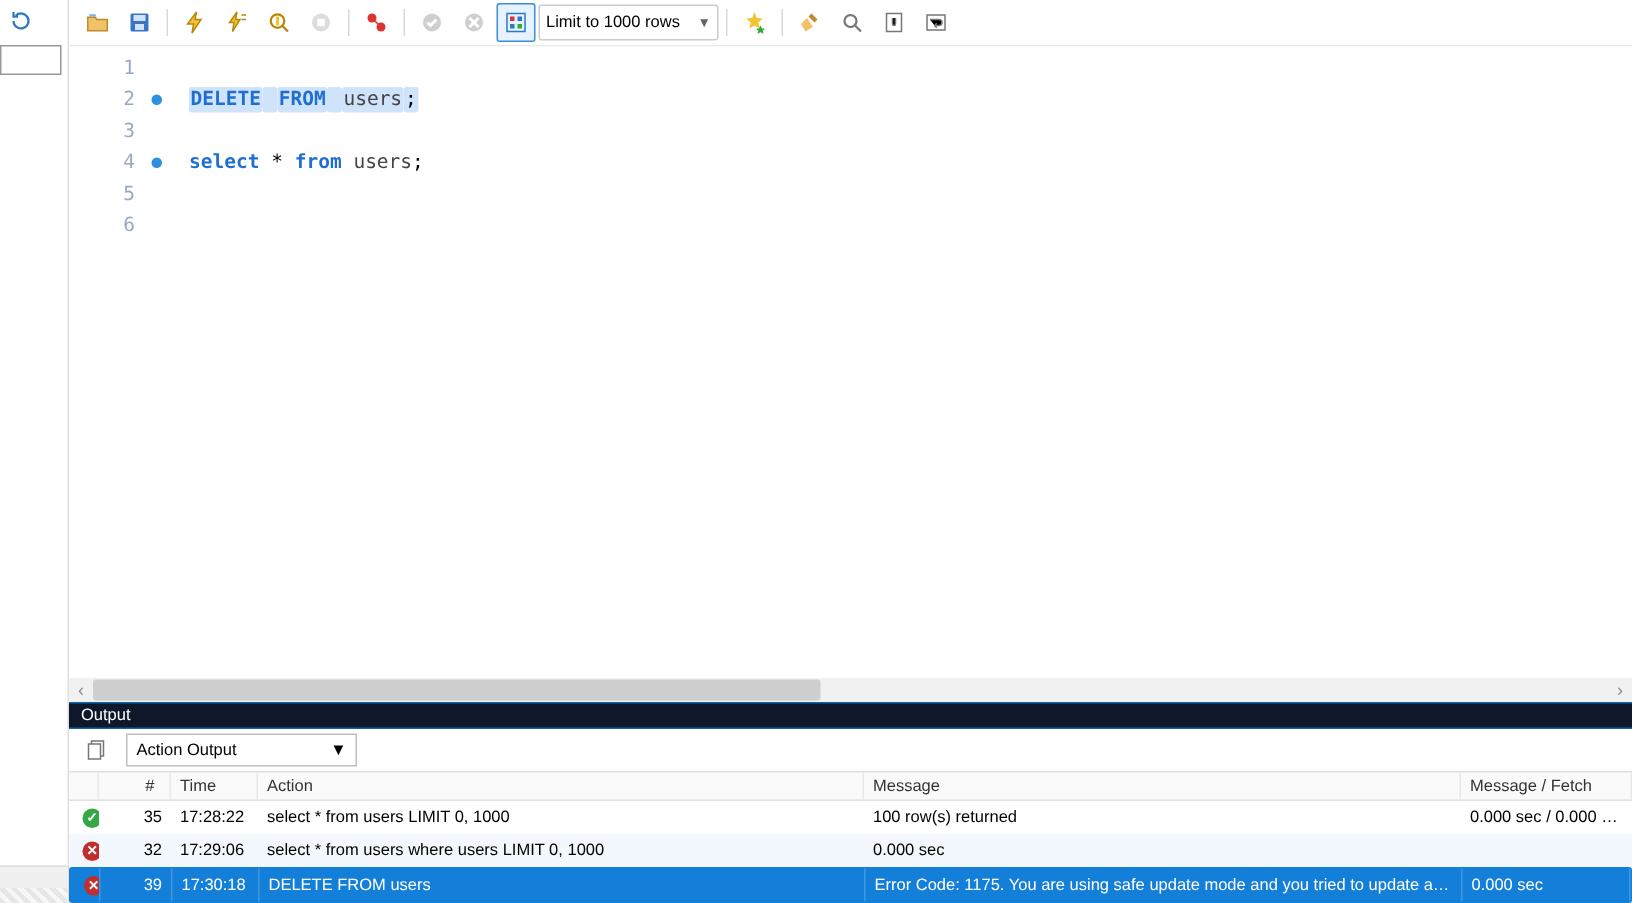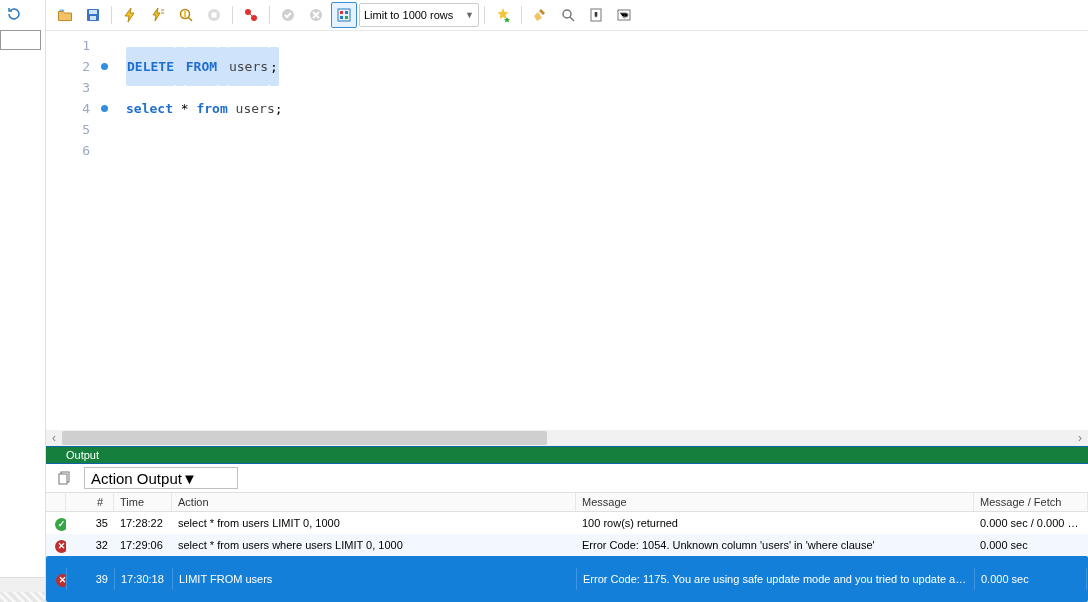--- a/index.html
+++ b/index.html
@@ -25,30 +25,30 @@
   .editor{flex:1;display:flex;min-height:0;background:#fff;font-family:Consolas,"Lucida Console",monospace;font-size:13px;line-height:21px;overflow:hidden}
   .gutter{width:44px;text-align:right;color:#9aa8c2;padding:4px 6px 0 0;user-select:none}
   .gutter .gl{height:21px}
   .marks{width:16px;padding-top:4px}
   .marks .dot{width:7px;height:7px;border-radius:50%;background:#2f8fe0;margin:7px auto}
   .marks .nodot{height:21px}
   .code{flex:1;padding:4px 0 0 14px;white-space:pre}
   .code .line{height:21px}
   .kw{color:#1f6fd0;font-weight:600}
   .ident{color:#444}
-  .sel{background:#cfe3fb;border-radius:2px;padding:12px 1px}
+  .sel{background:#cfe3fb;border-radius:2px;padding:1px 1px}
   
   .hbar{height:16px;display:flex;align-items:center;background:#f1f1f1}
   .hbar .thumbarrow{width:16px;height:16px;display:flex;align-items:center;justify-content:center;color:#888}
   .hbar .track{flex:1;height:14px;position:relative}
   .hbar .thumb{position:absolute;left:0;top:0;height:14px;background:#cfcfcf;border-radius:2px}
   
-  .out-title{background:#15803d;color:#fff;font-size:11px;padding:2px 20px;border:1px solid #0f63ab;border-left:none;border-right:none}
+  .out-title{background:#0f172a;color:#fff;font-size:11px;padding:2px 8px;border:1px solid #0f63ab;border-left:none;border-right:none}
   .out-toolbar{height:28px;display:flex;align-items:center;padding:0 6px;gap:6px}
-  .out-dd{border:1px solid #bfbfbf;background:#fff;height:20px;min-width:140px;display:flex;align-items:center;padding:0 6px;font-size:15px}
+  .out-dd{border:1px solid #bfbfbf;background:#fff;height:20px;min-width:140px;display:flex;align-items:center;justify-content:space-between;padding:0 6px;font-size:11px}
   .grid{flex:0 0 auto}
   .grid-head{display:flex;border-top:1px solid #e0e0e0;border-bottom:1px solid #e0e0e0;background:#fafafa;font-size:11px;color:#333}
   .gh{padding:3px 6px;border-right:1px solid #e8e8e8;box-sizing:border-box;white-space:nowrap;overflow:hidden;text-overflow:ellipsis}
   .c-status{width:20px}
   .c-num{width:48px;text-align:right;padding-right:10px}
   .c-time{width:58px}
   .c-action{width:404px}
   .c-msg{width:398px}
   .c-dur{flex:1}
   .grid-body{font-size:11px}
@@ -245,27 +245,26 @@
             <div class="cell c-time">17:28:22</div>
             <div class="cell c-action">select * from users LIMIT 0, 1000</div>
             <div class="cell c-msg">100 row(s) returned</div>
             <div class="cell c-dur">0.000 sec / 0.000 sec</div>
           </div>
           <div class="gr alt">
             <div class="cell c-status"><span class="status-ico err">✕</span></div>
             <div class="cell c-num">32</div>
             <div class="cell c-time">17:29:06</div>
             <div class="cell c-action">select * from users where users LIMIT 0, 1000</div>
-            <div class="cell c-msg">Error Code: 1054. Unknown column 'users' in 'where clause'</div>
             <div class="cell c-dur">0.000 sec</div>
           </div>
           <div class="gr sel">
             <div class="cell c-status"><span class="status-ico err">✕</span></div>
             <div class="cell c-num">39</div>
             <div class="cell c-time">17:30:18</div>
-            <div class="cell c-action">LIMIT FROM users</div>
+            <div class="cell c-action">DELETE FROM users</div>
             <div class="cell c-msg">Error Code: 1175. You are using safe update mode and you tried to update a table ...</div>
             <div class="cell c-dur">0.000 sec</div>
           </div>
         </div>
     </div>
   </div>
 </div>
 
 </body></html>

